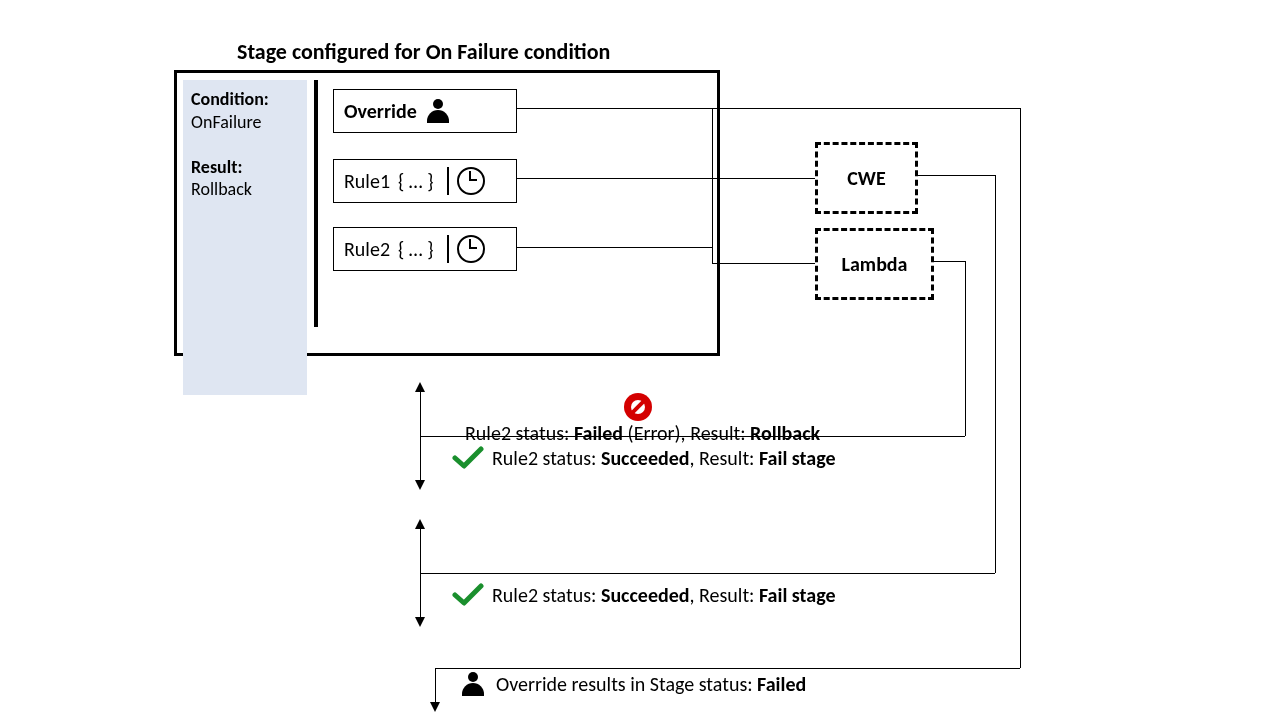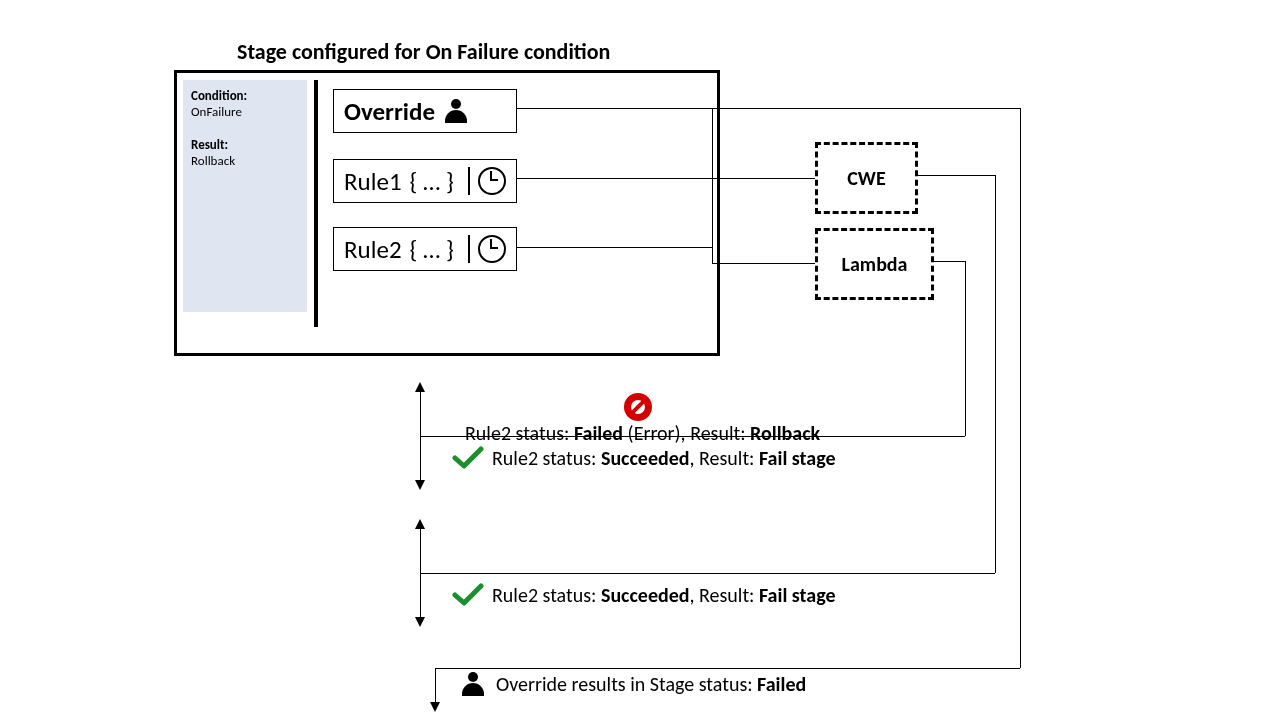--- a/index.html
+++ b/index.html
@@ -20,42 +20,42 @@
   .stage-box {
     position: absolute;
     left: 174px; top: 70px;
     width: 540px; height: 280px;
     border: 3px solid #000;
     background: #fff;
   }
   .condition-panel {
     position: absolute;
     left: 6px; top: 7px;
-    width: 124px; height: 232px;
+    width: 124px; height: 315px;
     background: #dfe6f2;
     padding: 8px 6px 6px 8px;
     box-sizing: border-box;
-    font-size: 13px;
+    font-size: 18px;
     line-height: 1.25;
   }
   .condition-panel b { font-weight: bold; }
   .vbar {
     position: absolute;
     left: 137px; top: 7px;
     width: 4px; height: 247px;
     background: #000;
   }
   .rule-box {
     position: absolute;
     border: 1px solid #000;
     background: #fff;
     display: flex;
     align-items: center;
     padding: 8px 10px;
-    font-size: 25px;
+    font-size: 20px;
     height: 44px;
     box-sizing: border-box;
   }
   .rule-box .lbl { font-weight: normal; margin-right: 6px; }
   .rule-box .lbl-plain { font-weight: bold; }
   .rule-box .braces { margin: 0 6px 0 2px; }
   .rule-box .sep {
     width: 2px; height: 28px; background: #000;
     margin: 0 8px;
   }

